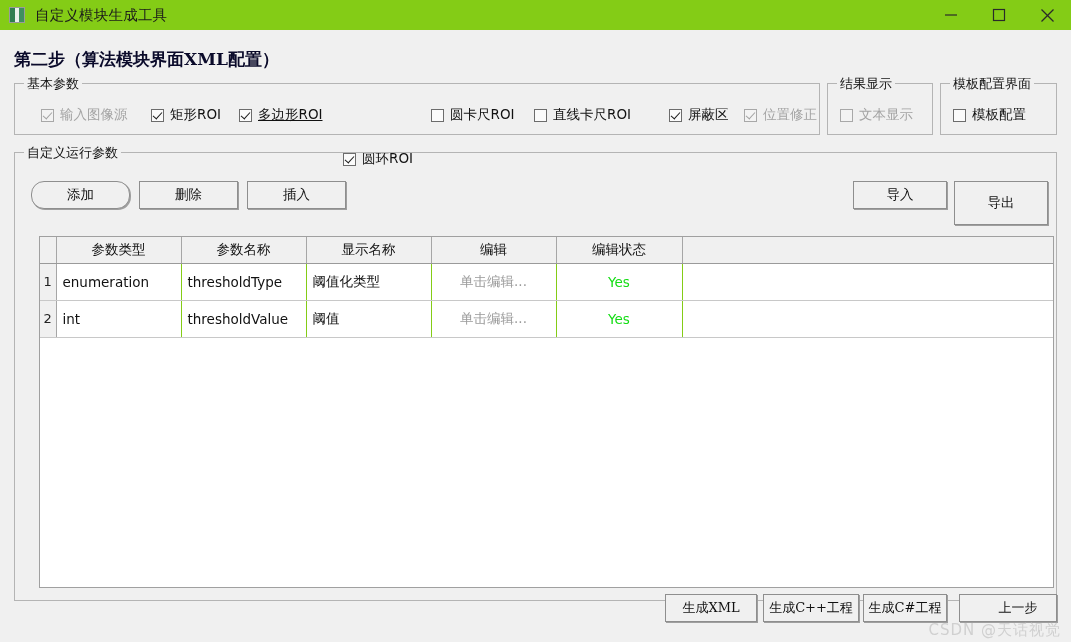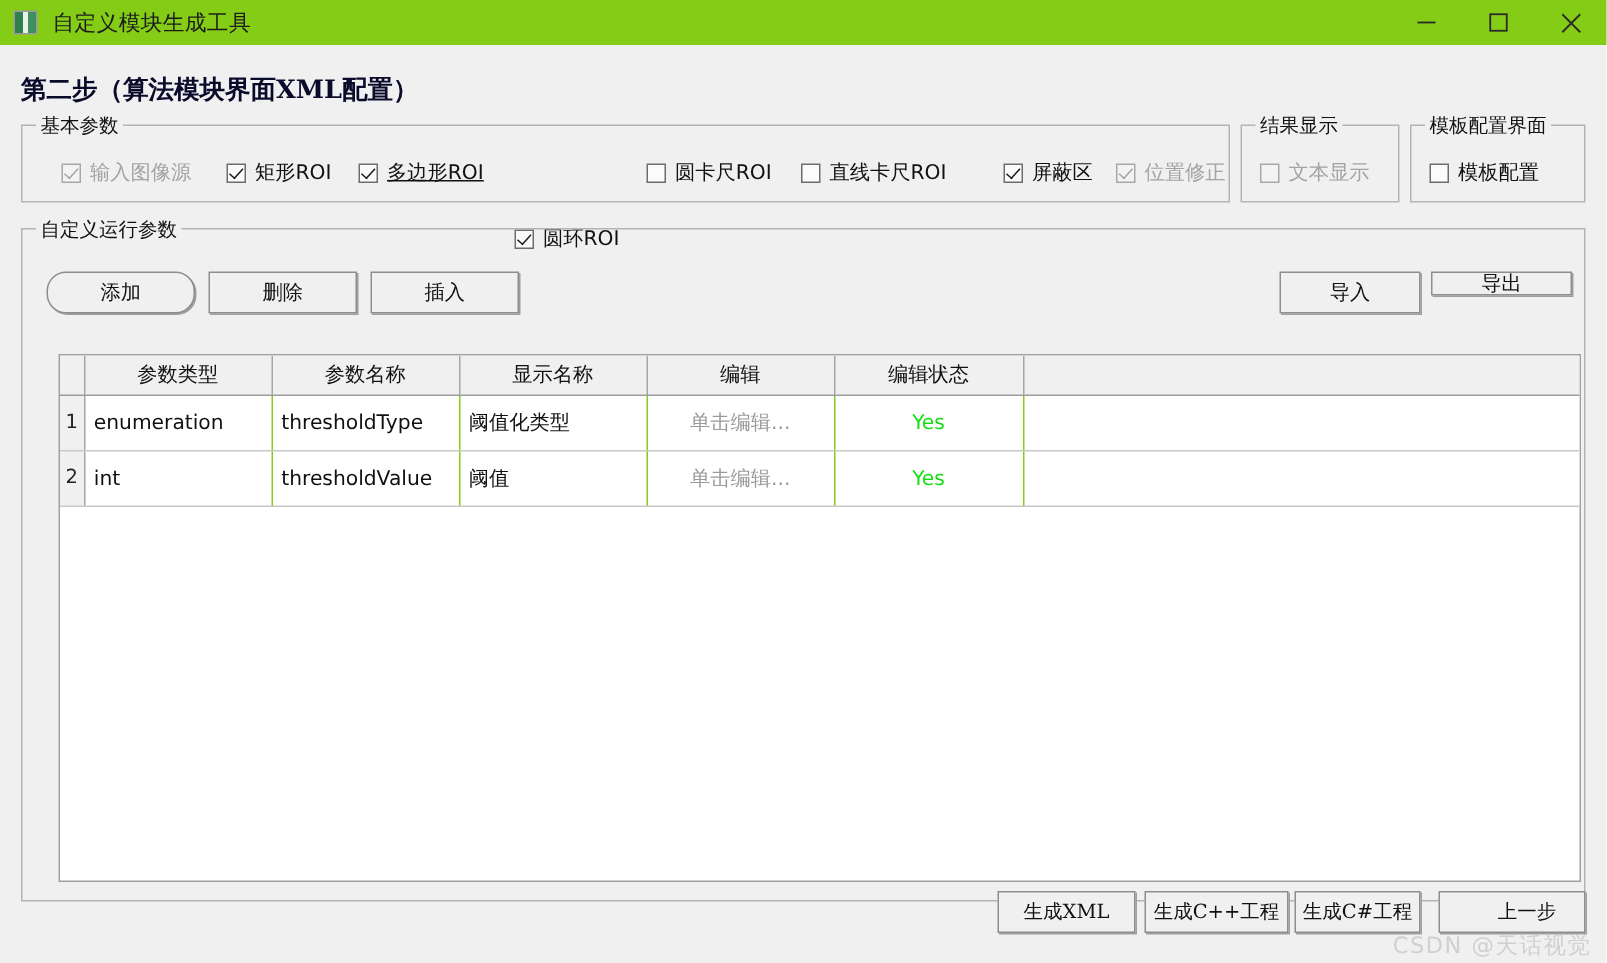--- a/index.html
+++ b/index.html
@@ -303,21 +303,21 @@
   </div>
 
   <div class="gb" id="gb-custom">
     <div class="gb-title">自定义运行参数</div>
 
     <div class="btn" style="left:16px; top:28px; width:99px; height:28px;border-radius:13px;">添加</div>
     <div class="btn" style="left:124px; top:28px; width:99px; height:28px;">删除</div>
     <div class="btn" style="left:232px; top:28px; width:99px; height:28px;">插入</div>
 
     <div class="btn" style="left:838px; top:28px; width:94px; height:28px;">导入</div>
-    <div class="btn" style="left:939px; top:28px; width:94px; height:16px;">导出</div>
+    <div class="btn" style="left:939px; top:28px; width:94px; height:44px;">导出</div>
 
     <div class="grid-wrap">
       <table class="grid">
         <thead>
           <tr>
             <th class="corner"></th>
             <th class="col-type">参数类型</th>
             <th class="col-name">参数名称</th>
             <th class="col-disp">显示名称</th>
             <th class="col-edit">编辑</th>

